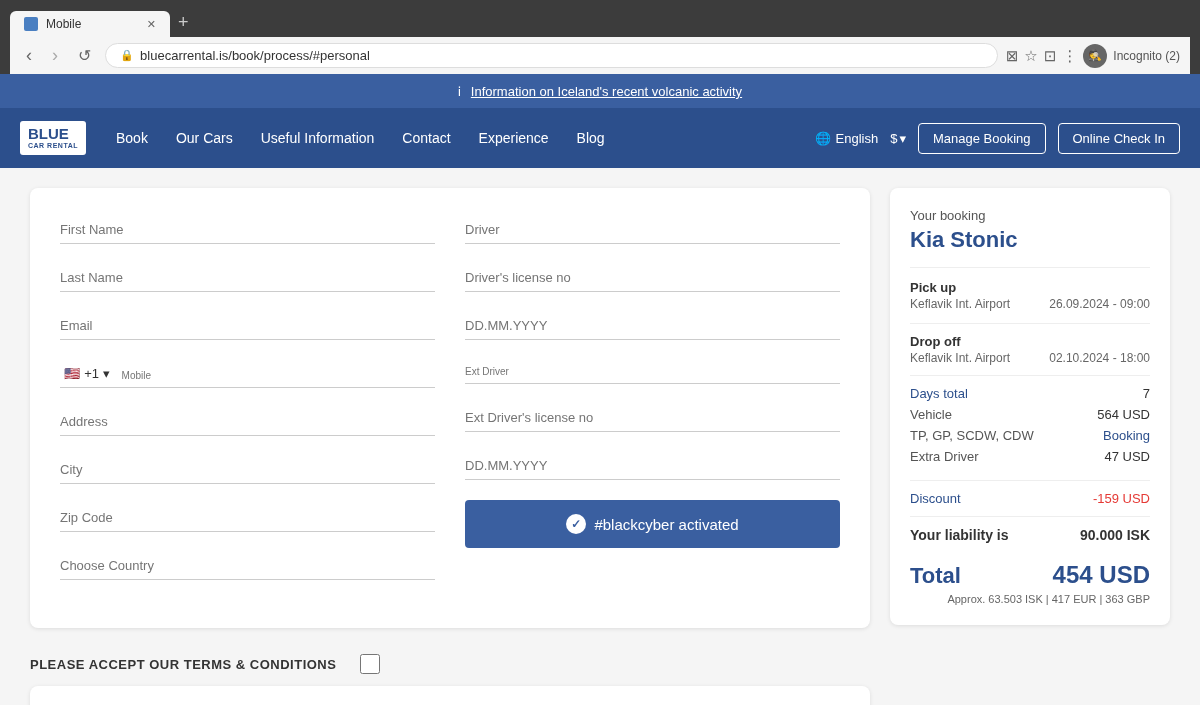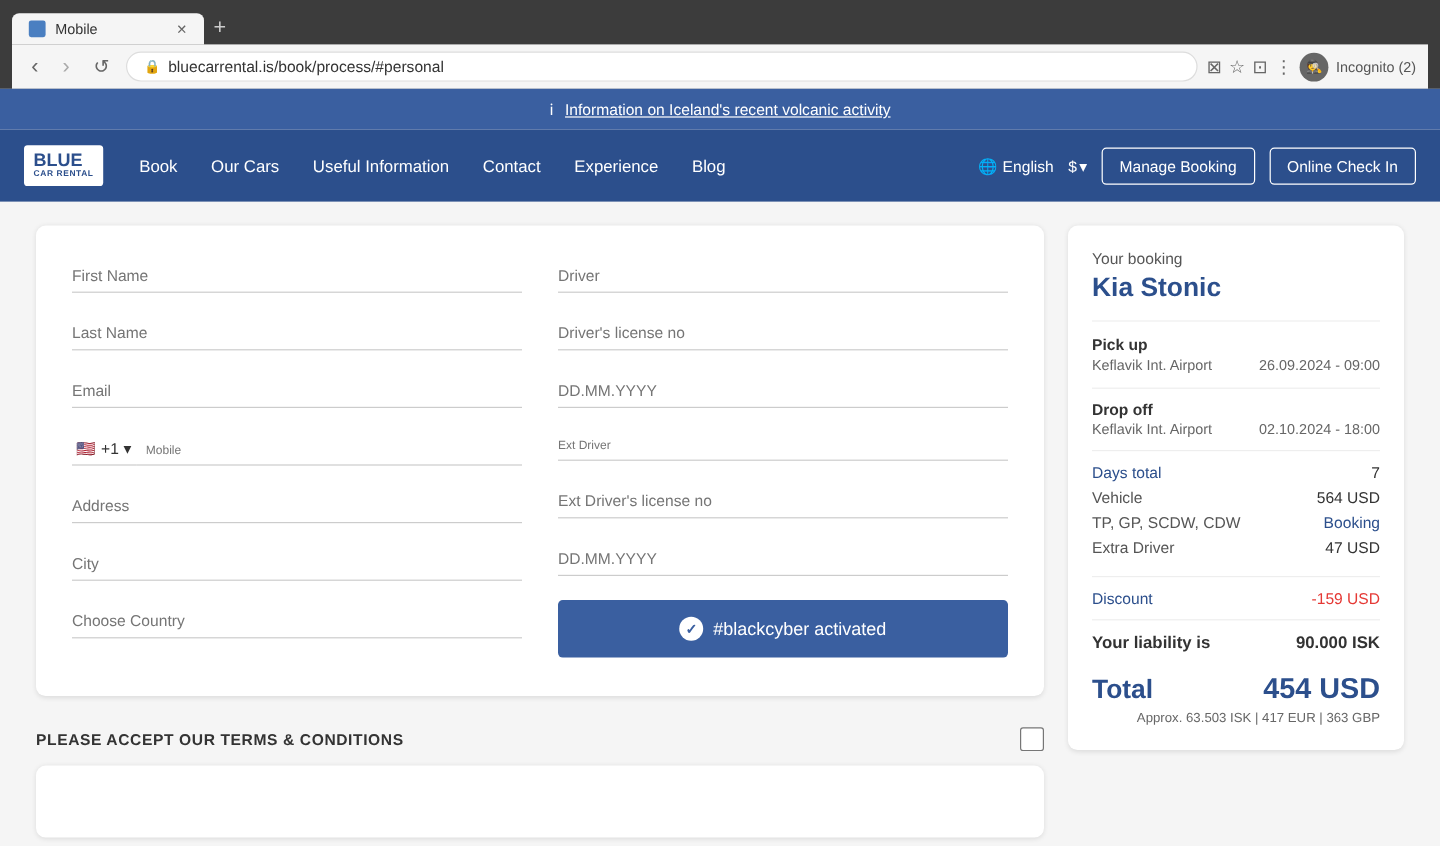--- a/index.html
+++ b/index.html
@@ -95,20 +95,23 @@
             </div>
             <input type="text" placeholder="Mobile" style="flex: 1 1 0%; border-top: none; border-right: none; border-left: none; border-image: initial; border-bottom: 1px solid rgb(204, 204, 204); padding: 6px 0px 6px 8px; font-size: 10px; outline: none; background: transparent;">
           </div>
           <div style="margin-bottom:20px;">
             <input type="text" placeholder="Address" style="width: 100%; border-top: none; border-right: none; border-left: none; border-image: initial; border-bottom: 1px solid rgb(204, 204, 204); padding: 6px 0px; font-size: 13px; color: rgb(51, 51, 51); outline: none; background: transparent;">
           </div>
           <div style="margin-bottom:20px;">
             <input type="text" placeholder="City" style="width: 100%; border-top: none; border-right: none; border-left: none; border-image: initial; border-bottom: 1px solid rgb(204, 204, 204); padding: 6px 0px; font-size: 13px; color: rgb(51, 51, 51); outline: none; background: transparent;">
           </div>
           <div style="margin-bottom:20px;">
+            <input type="text" placeholder="Zip Code" style="width: 100%; border-top: none; border-right: none; border-left: none; border-image: initial; border-bottom: 1px solid rgb(204, 204, 204); padding: 6px 0px; font-size: 13px; color: rgb(51, 51, 51); outline: none; background: transparent;">
+          </div>
+          <div style="margin-bottom:20px;">
             <input type="text" placeholder="Choose Country" style="width: 100%; border-top: none; border-right: none; border-left: none; border-image: initial; border-bottom: 1px solid rgb(204, 204, 204); padding: 6px 0px; font-size: 13px; color: rgb(51, 51, 51); outline: none; background: transparent;">
           </div>
         </div>
 
         <div>
           <div style="margin-bottom:20px;">
             <input type="text" placeholder="Driver" style="width: 100%; border-top: none; border-right: none; border-left: none; border-image: initial; border-bottom: 1px solid rgb(204, 204, 204); padding: 6px 0px; font-size: 13px; color: rgb(51, 51, 51); outline: none; background: transparent;">
           </div>
           <div style="margin-bottom:20px;">
             <input type="text" placeholder="Driver's license no" style="width: 100%; border-top: none; border-right: none; border-left: none; border-image: initial; border-bottom: 1px solid rgb(204, 204, 204); padding: 6px 0px; font-size: 13px; color: rgb(51, 51, 51); outline: none; background: transparent;">
@@ -128,21 +131,21 @@
           <div style="margin-top:4px;">
             <button style="width:100%;background:#3a5fa0;color:white;border:none;border-radius:4px;padding:14px;font-size:15px;cursor:pointer;display:flex;align-items:center;justify-content:center;gap:8px;">
               <span style="background:white;color:#3a5fa0;border-radius:50%;width:20px;height:20px;display:flex;align-items:center;justify-content:center;font-size:12px;font-weight:bold;">✓</span>
               <span>#blackcyber activated</span>
             </button>
           </div>
         </div>
       </div>
     </div>
 
-    <div style="display:flex;align-items:center;justify-content:space-between;gap:24px;padding:12px 0;">
+    <div style="display:flex;align-items:center;justify-content:flex-start;gap:24px;padding:12px 0;">
       <span style="font-size:13px;font-weight:600;letter-spacing:0.5px;color:#333;">PLEASE ACCEPT OUR TERMS &amp; CONDITIONS</span>
       <input type="checkbox" style="width: 20px; height: 20px; border: 2px solid rgb(51, 51, 51); cursor: pointer; accent-color: rgb(44, 79, 140); flex-shrink: 0;">
     </div>
 
     <div style="background:white;border-radius:8px;padding:20px 30px;box-shadow:0 1px 4px rgba(0,0,0,0.1);min-height:60px;"></div>
   </div>
 
   <div style="width:280px;flex-shrink:0;">
     <div style="background:white;border-radius:8px;padding:20px;box-shadow:0 1px 4px rgba(0,0,0,0.1);">
       <div style="font-size:13px;color:#555;margin-bottom:4px;">Your booking</div>

